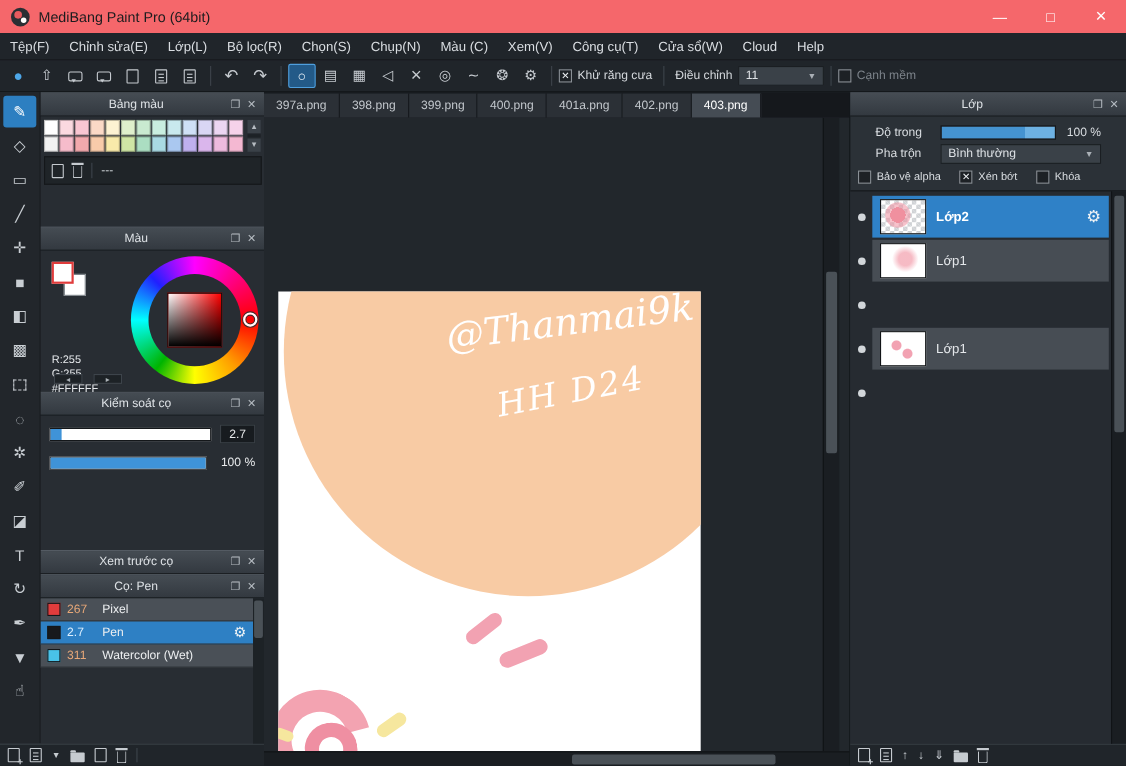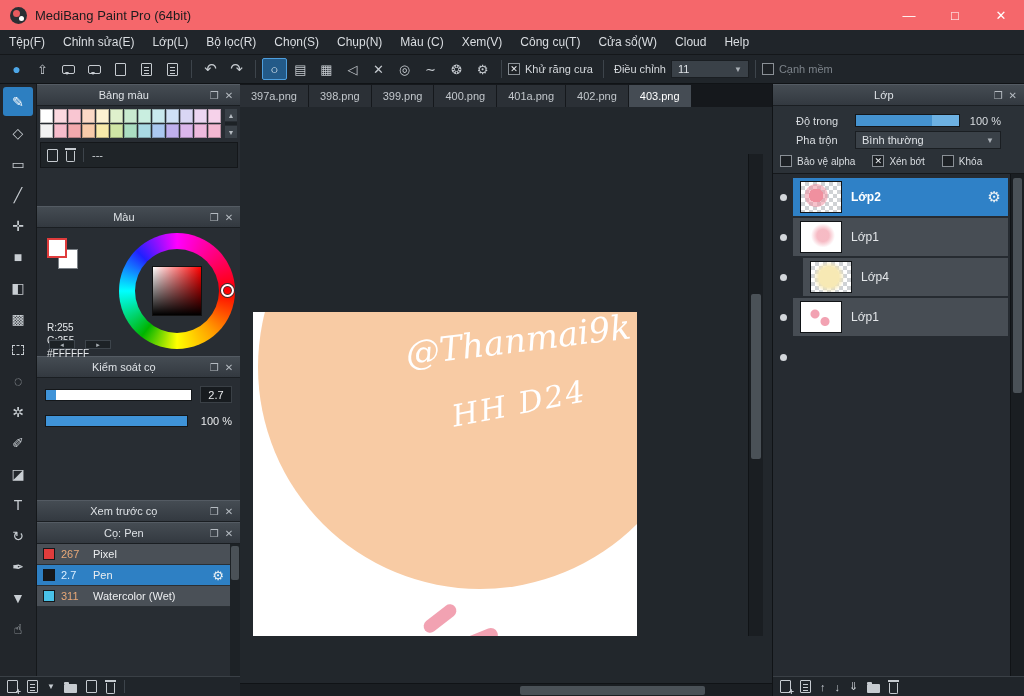--- a/index.html
+++ b/index.html
@@ -110,21 +110,21 @@
   .ic-doc.lines::before{content:"";position:absolute;left:2px;top:3px;right:2px;height:1px;background:#c6cbd0;box-shadow:0 3px #c6cbd0,0 6px #c6cbd0;}
   .ic-plus::after{content:"+";position:absolute;right:-4px;bottom:-5px;color:#c6cbd0;font-size:9px;font-weight:bold;}
   .ic-trash{width:9px;height:11px;border:1px solid #c6cbd0;border-top:none;border-radius:0 0 2px 2px;position:relative;margin-top:3px;flex:none;}
   .ic-trash::before{content:"";position:absolute;left:-2px;top:-3px;width:11px;height:2px;background:#c6cbd0;}
   .ic-folder{width:13px;height:9px;background:#c6cbd0;border-radius:1px;position:relative;margin-top:3px;flex:none;}
   .ic-folder::before{content:"";position:absolute;left:0;top:-2px;width:5px;height:2px;background:#c6cbd0;border-radius:1px 1px 0 0;}
   .bubble{width:13px;height:9px;border:1px solid #c6cbd0;border-radius:2px;position:relative;flex:none;}
   .bubble::after{content:"";position:absolute;left:2px;bottom:-4px;width:0;height:0;border:2px solid transparent;border-top:3px solid #c6cbd0;}
 
   
-  .center{flex:1;display:flex;flex-direction:column;min-width:0;background:#22272c;gap:47px;}
+  .center{flex:1;display:flex;flex-direction:column;min-width:0;background:#22272c;}
   .tabbar{height:23px;background:#15181c;display:flex;align-items:flex-end;flex:none;}
   .tab{height:22px;padding:0 11px;display:flex;align-items:center;font-size:11px;color:#c2c7cc;background:#2b3036;border-right:1px solid #15181c;white-space:nowrap;}
   .tab.active{background:#454c54;color:#fff;}
   .canvas-wrap{flex:1;position:relative;overflow:hidden;background:#22272c;}
   .art{position:absolute;left:13px;top:158px;width:384px;bottom:0;background:#fff;overflow:hidden;}
   .peach{position:absolute;border-radius:50%;background:#f8cba4;width:444px;height:444px;left:5px;top:-167px;}
   .sig{position:absolute;color:#fff;font-family:"DejaVu Serif","Liberation Serif",serif;font-style:italic;white-space:nowrap;}
   .sig1{left:152px;top:8px;font-size:34px;transform:rotate(-7deg);}
   .sig2{left:198px;top:74px;font-size:30px;transform:rotate(-11deg);letter-spacing:2px;}
   .petal{position:absolute;background:#f2a2b2;border-radius:10px;}
@@ -510,24 +510,20 @@
             </span>
           <div class="lbody">
             <span class="lthumb t2"></span>
             <span class="lname">Lớp1</span>
           </div>
         </div>
         <div class="lrow indent">
           <span class="ldot">
               <span class="dot"></span>
             </span>
-          <div class="lbody">
-            <span class="lthumb t3"></span>
-            <span class="lname">Lớp4</span>
-          </div>
         </div>
         <div class="lrow">
           <span class="ldot">
               <span class="dot"></span>
             </span>
           <div class="lbody">
             <span class="lthumb t4"></span>
             <span class="lname">Lớp1</span>
           </div>
         </div>

